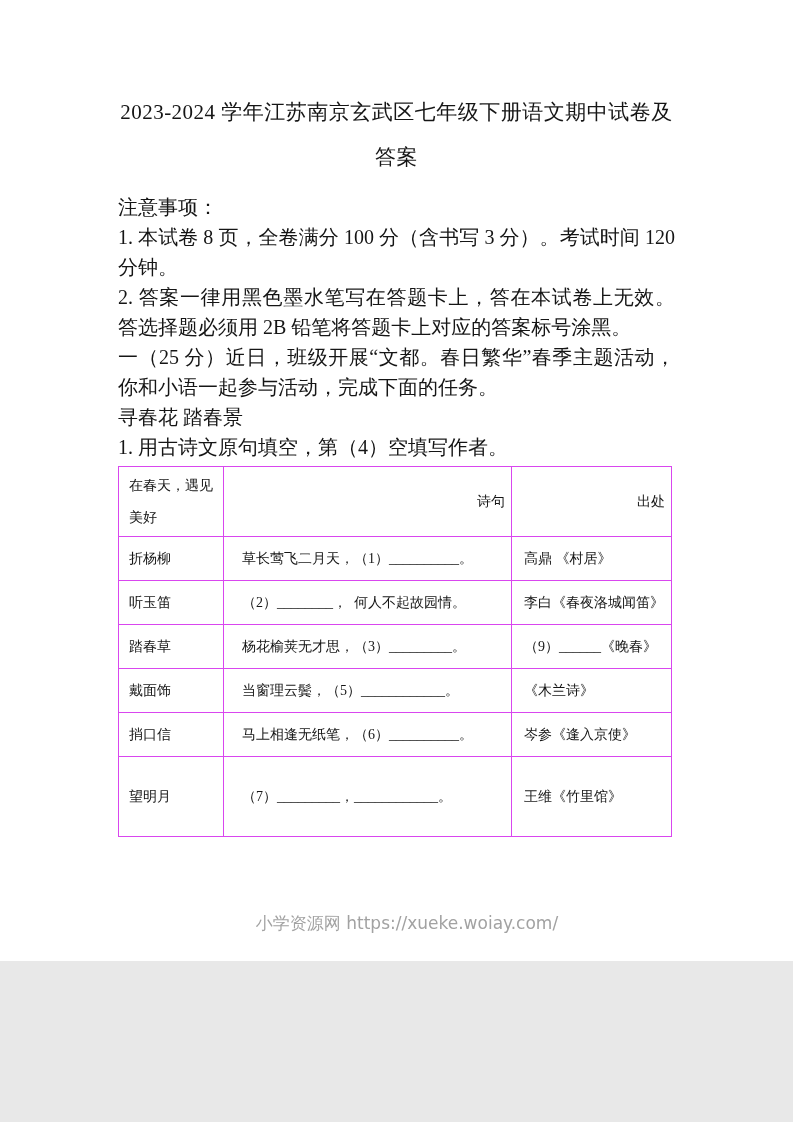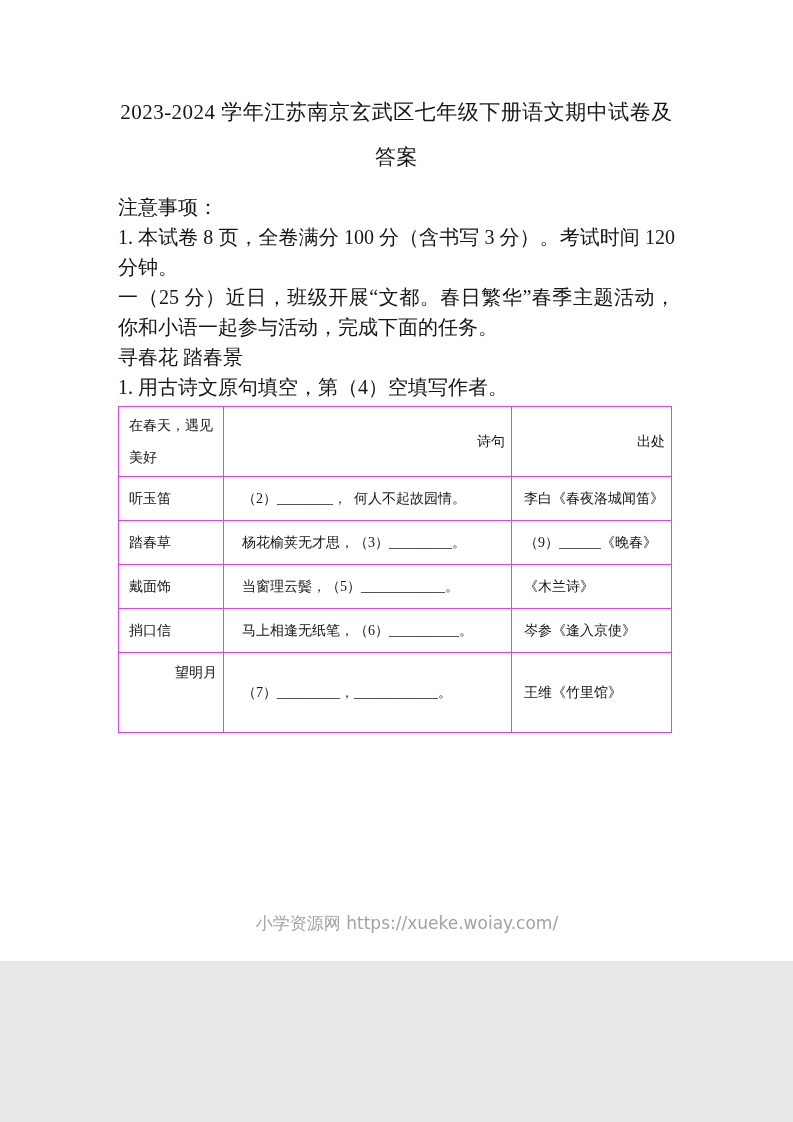--- a/index.html
+++ b/index.html
@@ -50,21 +50,21 @@
     white-space: pre-wrap;
     overflow: hidden;
   }
   .poem-table thead tr { height: 70px; }
   .poem-table tbody tr { height: 44px; }
   .poem-table tbody tr:last-child { height: 80px; }
   .poem-table .c1 { padding-left: 10px; text-align: left; }
   .poem-table .c2 { padding-left: 18px; text-align: left; }
   .poem-table .c3 { padding-left: 12px; text-align: left; }
   .poem-table thead .c2, .poem-table thead .c3 { text-align: right; }
-  .poem-table tbody tr:last-child .c1 { vertical-align: top; padding-top: 4px; text-align: right; }
+  .poem-table tbody tr:last-child .c1 { vertical-align: top; padding-top: 24px; }
   .answers { margin-top: 24px; }
   .answers .para { line-height: 34px; }
   .page-footer {
     position: absolute;
     left: 0;
     right: 0;
     bottom: 26px;
     text-align: center;
     font-family: "DejaVu Sans", "Liberation Sans", sans-serif;
     font-size: 17px;
@@ -75,39 +75,45 @@
 </head>
 <body>
 
 <div class="page">
   <div class="content">
 
     <h1 class="doc-title">2023-2024 学年江苏南京玄武区七年级下册语文期中试卷及答案</h1>
 
     <p class="para">注意事项：</p>
     <p class="para">1. 本试卷 8 页，全卷满分 100 分（含书写 3 分）。考试时间 120 分钟。</p>
+    <p class="para">2. 答案一律用黑色墨水笔写在答题卡上，答在本试卷上无效。答选择题必须用 2B 铅笔将答题卡上对应的答案标号涂黑。</p>
 
     <p class="para">一（25 分）近日，班级开展“文都。春日繁华”春季主题活动，你和小语一起参与活动，完成下面的任务。</p>
     <p class="para">寻春花 踏春景</p>
     <p class="para">1. 用古诗文原句填空，第（4）空填写作者。</p>
 
     <table class="poem-table">
       <colgroup>
         <col style="width:105px">
         <col style="width:288px">
         <col style="width:160px">
       </colgroup>
       <thead>
         <tr>
           <th class="c1">在春天，遇见美好</th>
           <th class="c2">诗句</th>
           <th class="c3">出处</th>
         </tr>
       </thead>
       <tbody id="poem-table-body">
+          <tr>
+            <td class="c1">折杨柳</td>
+            <td class="c2">草长莺飞二月天，（1）__________。</td>
+            <td class="c3">高鼎 《村居》</td>
+          </tr>
           <tr>
             <td class="c1">听玉笛</td>
             <td class="c2">（2）________，  何人不起故园情。</td>
             <td class="c3">李白《春夜洛城闻笛》</td>
           </tr>
           <tr>
             <td class="c1">踏春草</td>
             <td class="c2">杨花榆荚无才思，（3）_________。</td>
             <td class="c3">（9）______《晚春》</td>
           </tr>

